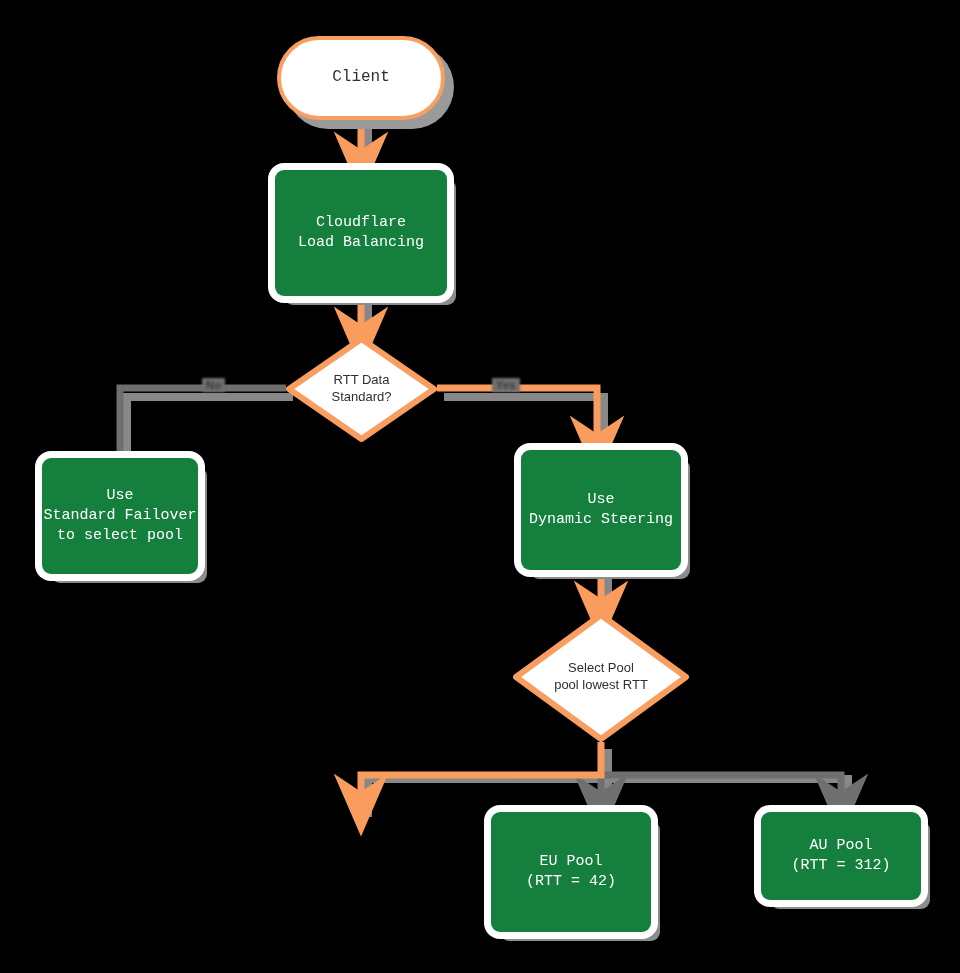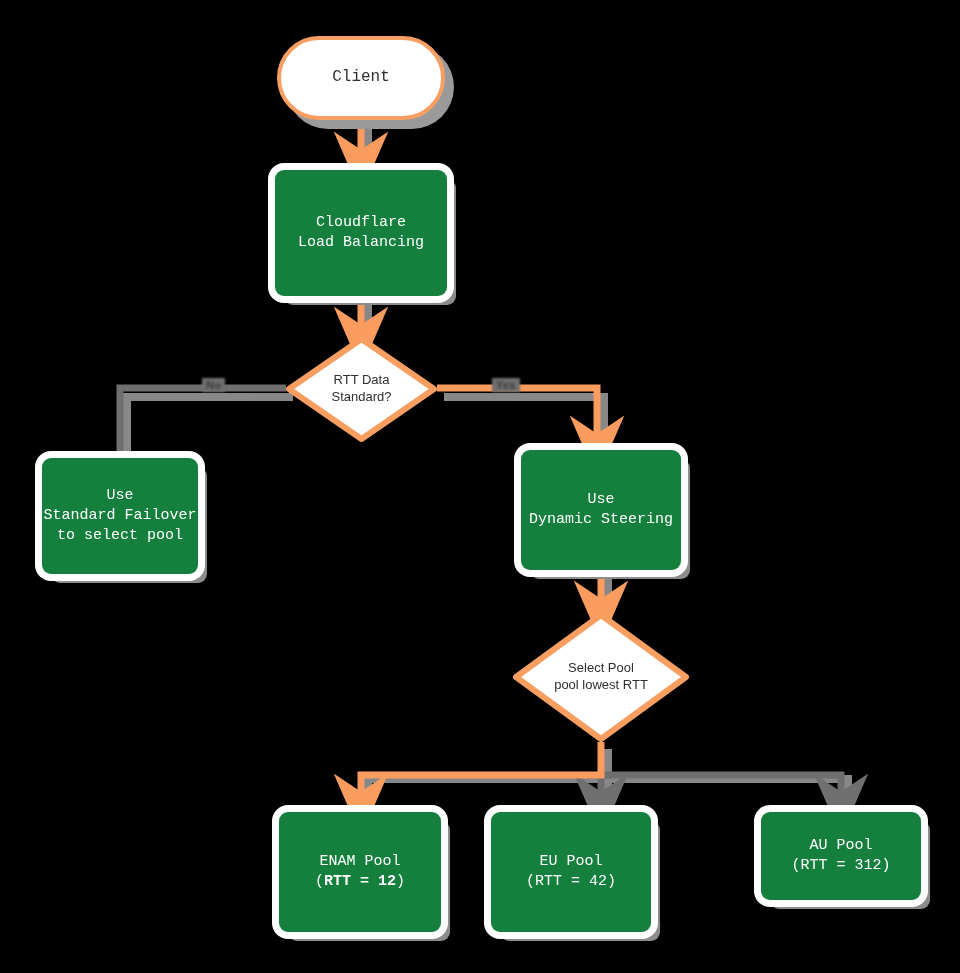--- a/index.html
+++ b/index.html
@@ -204,26 +204,20 @@
       <polygon points="88,3 173,65 88,127 3,65" fill="#ffffff" stroke="#f99e61" stroke-width="6" stroke-linejoin="round"></polygon>
     </svg>
     <div class="diamond-label">
       <div>
         <span class="line2">Select Pool</span>
         <span class="line2">pool lowest RTT</span>
       </div>
     </div>
   </div>
 
-  <div class="node box" style="left:279px; top:812px; width:162px; height:120px;">
-    <div>
-      <span class="line2">ENAM Pool</span>
-      <span class="line2"><span>(</span><span class="bold">RTT = 12</span><span>)</span></span>
-    </div>
-  </div>
 
   <div class="node box" style="left:491px; top:812px; width:160px; height:120px;">
     <div>
       <span class="line2">EU Pool</span>
       <span class="line2"><span>(</span><span>RTT = 42</span><span>)</span></span>
     </div>
   </div>
 
   <div class="node box" style="left:761px; top:812px; width:160px; height:88px;">
     <div>

